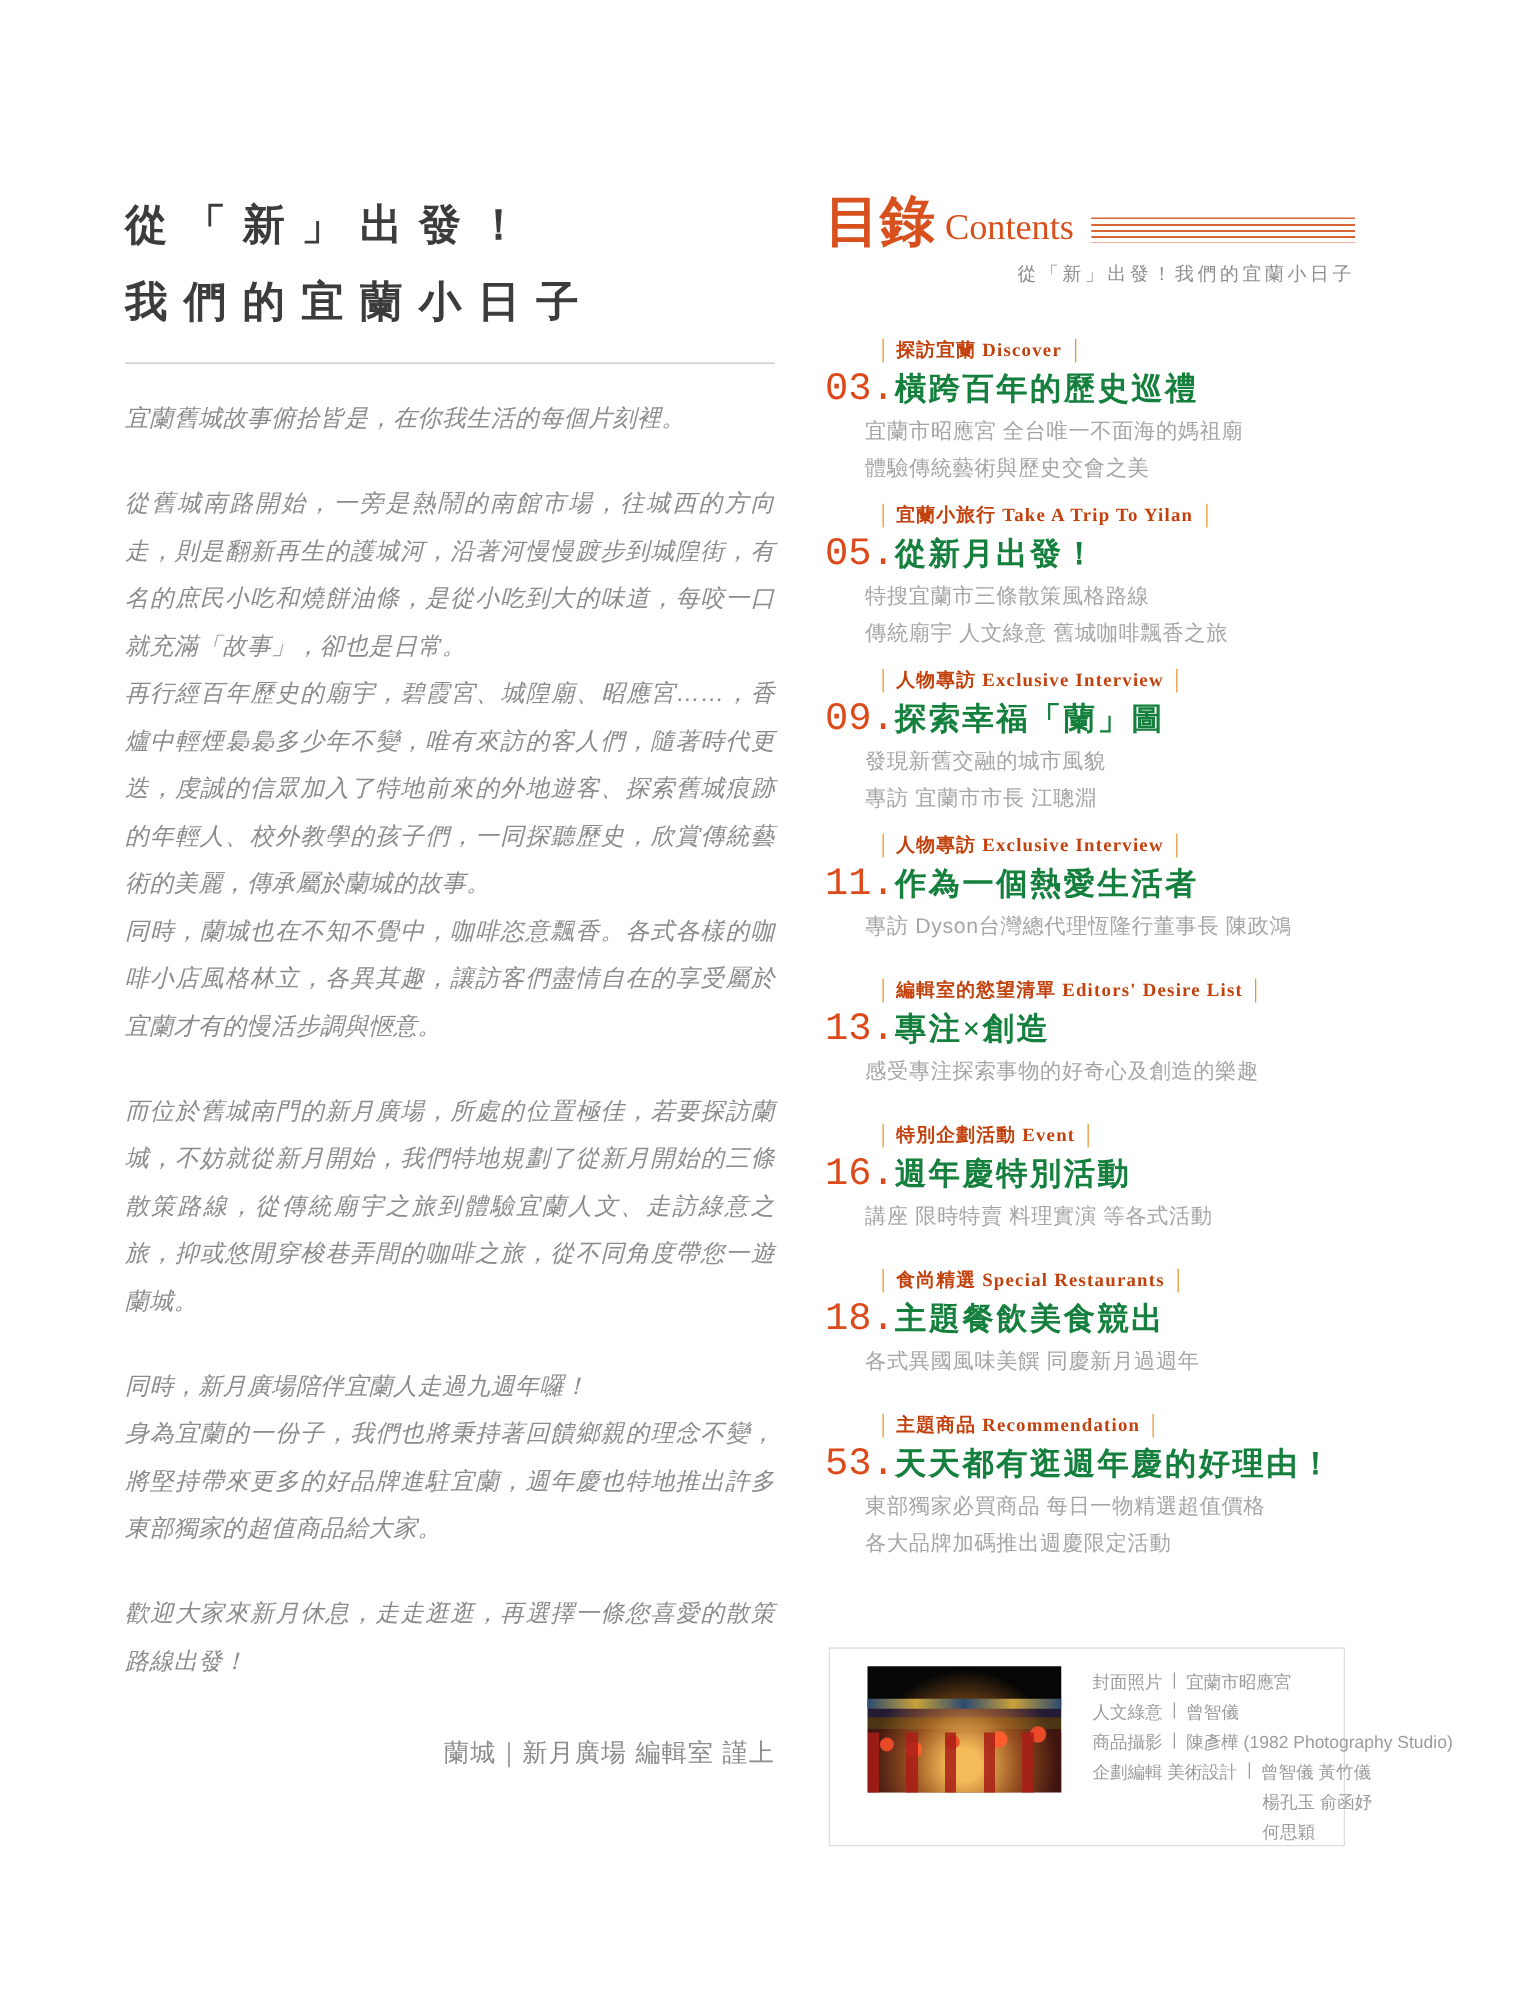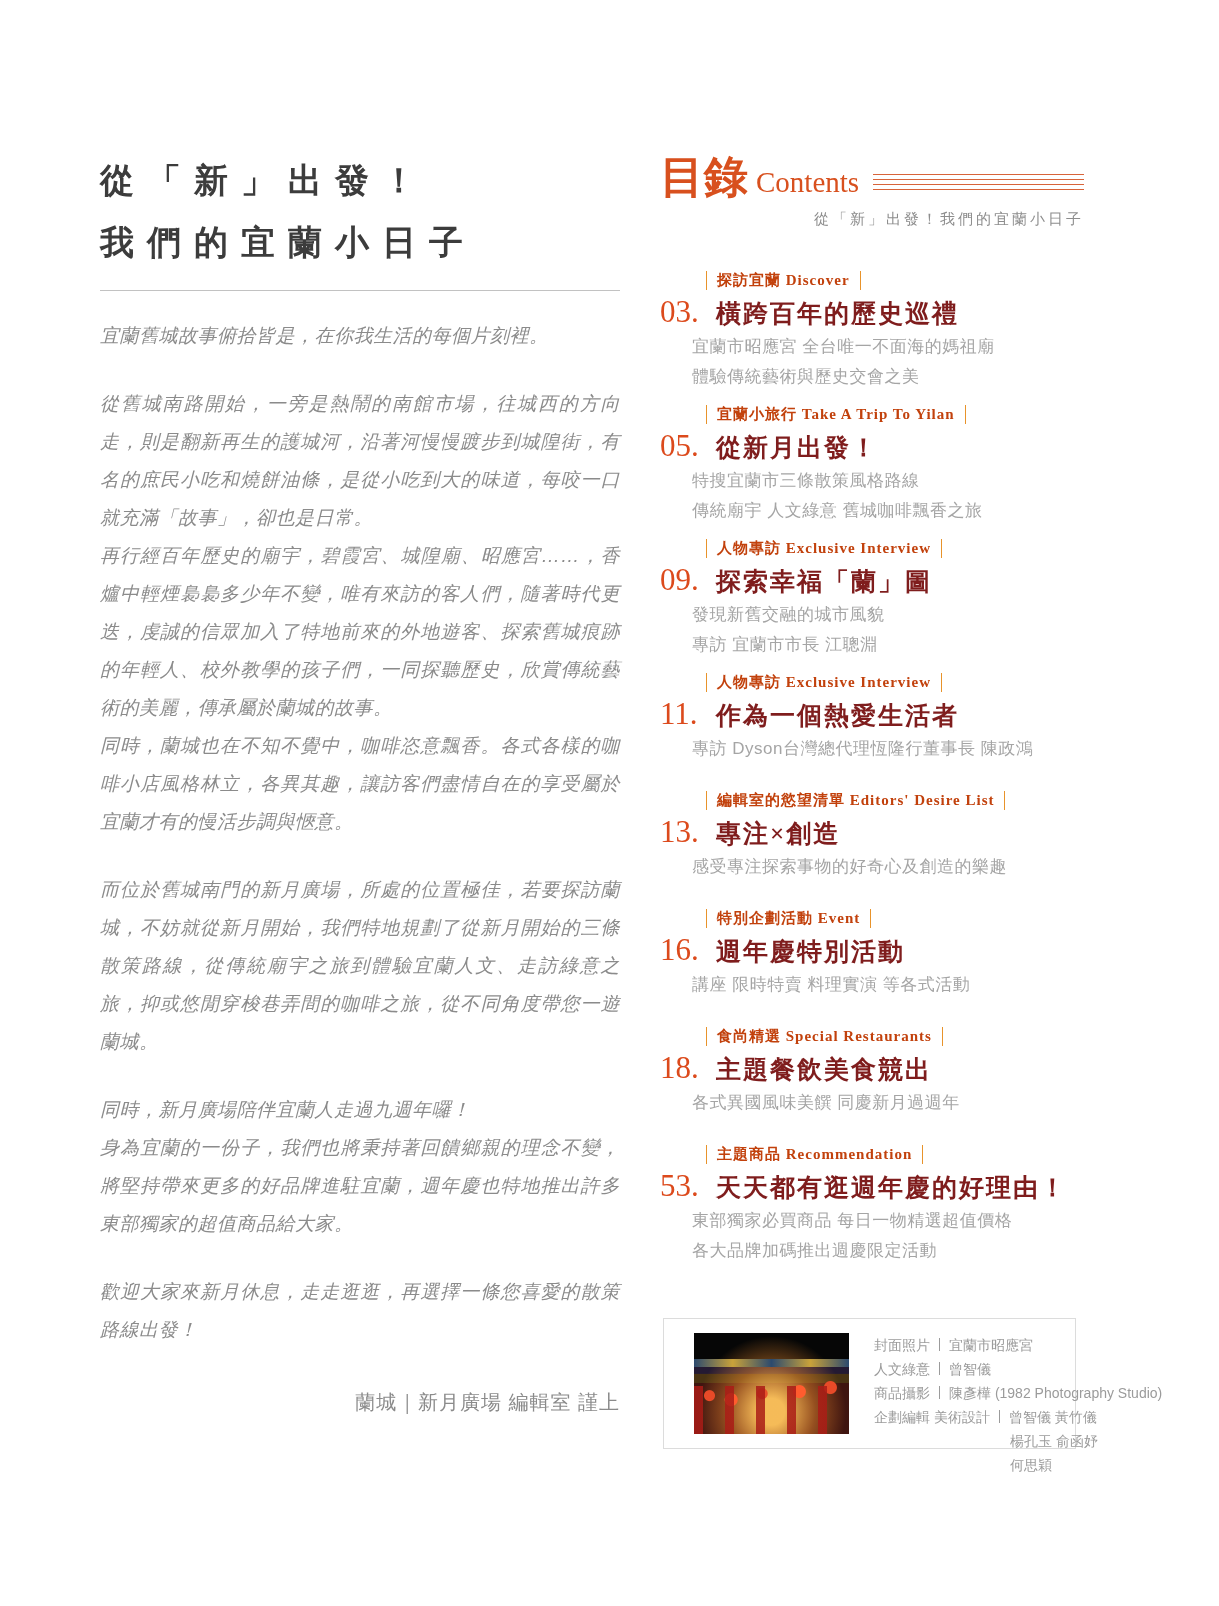--- a/index.html
+++ b/index.html
@@ -41,31 +41,31 @@
 
   .toc-entries { margin-top:42px; }
   .toc-entry.m-lg { margin-bottom:13px; }
   .toc-entry.m-sm { margin-bottom:27px; }
   .toc-cat { margin-left:46px; margin-bottom:4px;
     font-family:"Liberation Serif","DejaVu Serif",serif;
     font-size:15px; font-weight:700; color:#c2410c; letter-spacing:1px; }
   .toc-cat .cat-text { display:inline-block; padding:0 10px;
     border-left:1.5px solid #e8932b; border-right:1.5px solid #e8932b; }
   .toc-head { display:flex; align-items:baseline; }
-  .toc-page { flex:0 0 56px; font-family:Liberation Serif, serif;
+  .toc-page { flex:0 0 56px; font-family:Liberation Mono, monospace;
     font-size:31px; color:#dc4a1c; line-height:36px; }
   .toc-title { font-family:"Liberation Serif","DejaVu Serif",serif;
-    font-size:25px; font-weight:700; color:#7f1d1d; letter-spacing:2px;
+    font-size:25px; font-weight:700; color:#15803d; letter-spacing:2px;
     line-height:36px; }
   .toc-sub { margin-left:32px; font-size:17px; color:#a5a5a5;
     line-height:30px; letter-spacing:0.5px; }
 
   
   .credits-box { position:absolute; left:663px; top:1318px; width:413px;
-    height:131px; border:1px solid #dcdcdc; display:flex;
+    height:159px; border:1px solid #dcdcdc; display:flex;
     padding:14px 12px 14px 30px; }
   .cover-photo { flex:0 0 155px; height:101px; position:relative;
     background:
       radial-gradient(circle at 10% 62%, #e84a28 0 5px, rgba(232,74,40,0) 6px),
       radial-gradient(circle at 24% 66%, #ff5c2e 0 6px, rgba(255,92,46,0) 7px),
       radial-gradient(circle at 44% 60%, #e8512a 0 5px, rgba(232,81,42,0) 6px),
       radial-gradient(circle at 68% 58%, #ff5c2e 0 6px, rgba(255,92,46,0) 7px),
       radial-gradient(circle at 88% 54%, #e84a28 0 6px, rgba(232,74,40,0) 7px),
       radial-gradient(ellipse at 50% 78%, rgba(255,196,92,0.95) 0 12%,
         rgba(255,150,50,0.45) 40%, rgba(255,150,50,0) 68%),

